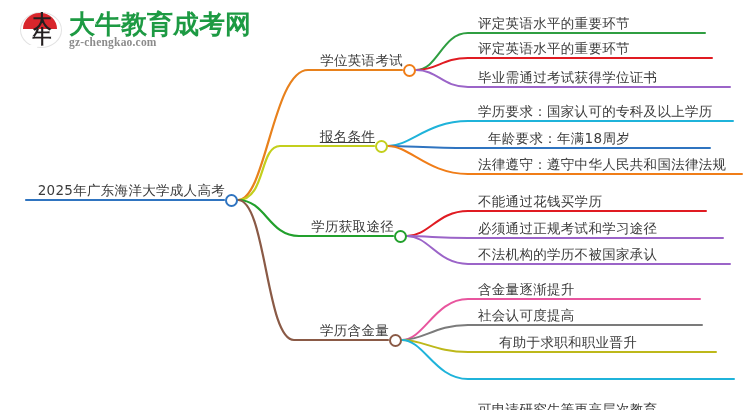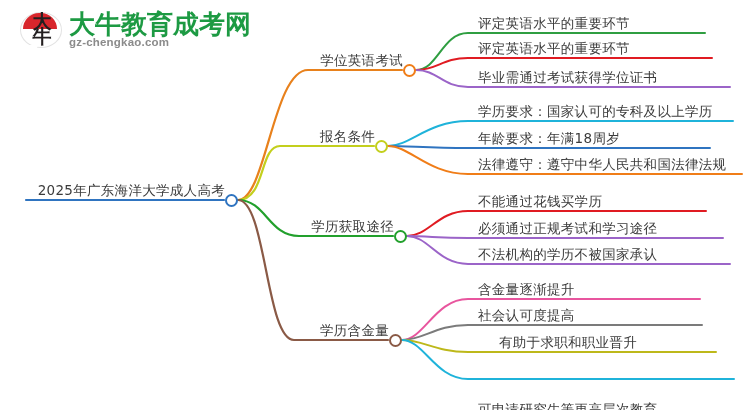--- a/index.html
+++ b/index.html
@@ -90,21 +90,21 @@
     line-height: 22px;
     white-space: nowrap;
   }
   #logo-url {
     font-size: 11.5px;
     font-weight: bold;
     color: #8b8b8b;
     letter-spacing: 0.2px;
     line-height: 14px;
     white-space: nowrap;
-    font-family: Liberation Sans, sans-serif;
+    font-family: Liberation Serif, serif;
   }
   
   .node-label {
     position: absolute;
     font-size: 13.5px;
     color: #3b3b3b;
     white-space: nowrap;
     line-height: 16px;
     letter-spacing: 0.3px;
   }
@@ -171,24 +171,24 @@
   </svg>
 
   <div id="nodes">
       <div class="node-label" style="right: 525px; top: 182px;">2025年广东海洋大学成人高考</div>
       <div class="ring" style="left: 224.5px; top: 193.5px; border-color: rgb(47, 116, 192);"></div>
       <div class="node-label" style="right: 347px; top: 52px; text-align: right;">学位英语考试</div>
       <div class="ring" style="left: 402.5px; top: 63.5px; border-color: rgb(240, 125, 24);"></div>
       <div class="leaf-label" style="left: 478px; top: 15px;">评定英语水平的重要环节</div>
       <div class="leaf-label" style="left: 478px; top: 40px;">评定英语水平的重要环节</div>
       <div class="leaf-label" style="left: 478px; top: 69px;">毕业需通过考试获得学位证书</div>
-      <div class="node-label" style="right: 375px; top: 128px;">报名条件</div>
+      <div class="node-label" style="right: 375px; top: 128px; text-decoration: underline;">报名条件</div>
       <div class="ring" style="left: 374.5px; top: 139.5px; border-color: rgb(195, 207, 29);"></div>
       <div class="leaf-label" style="left: 478px; top: 103px;">学历要求：国家认可的专科及以上学历</div>
-      <div class="leaf-label" style="left: 478px; top: 130px;">年龄要求：年满18周岁</div>
+      <div class="leaf-label" style="left: 488px; top: 130px;">年龄要求：年满18周岁</div>
       <div class="leaf-label" style="left: 478px; top: 156px;">法律遵守：遵守中华人民共和国法律法规</div>
       <div class="node-label" style="right: 356px; top: 218px;">学历获取途径</div>
       <div class="ring" style="left: 393.5px; top: 229.5px; border-color: rgb(34, 160, 44);"></div>
       <div class="leaf-label" style="left: 478px; top: 193px;">不能通过花钱买学历</div>
       <div class="leaf-label" style="left: 478px; top: 220px; text-align: right;">必须通过正规考试和学习途径</div>
       <div class="leaf-label" style="left: 478px; top: 246px;">不法机构的学历不被国家承认</div>
       <div class="node-label" style="right: 361px; top: 322px;">学历含金量</div>
       <div class="ring" style="left: 388.5px; top: 333.5px; border-color: rgb(138, 90, 70);"></div>
       <div class="leaf-label" style="left: 478px; top: 281px;">含金量逐渐提升</div>
       <div class="leaf-label" style="left: 478px; top: 307px;">社会认可度提高</div>

